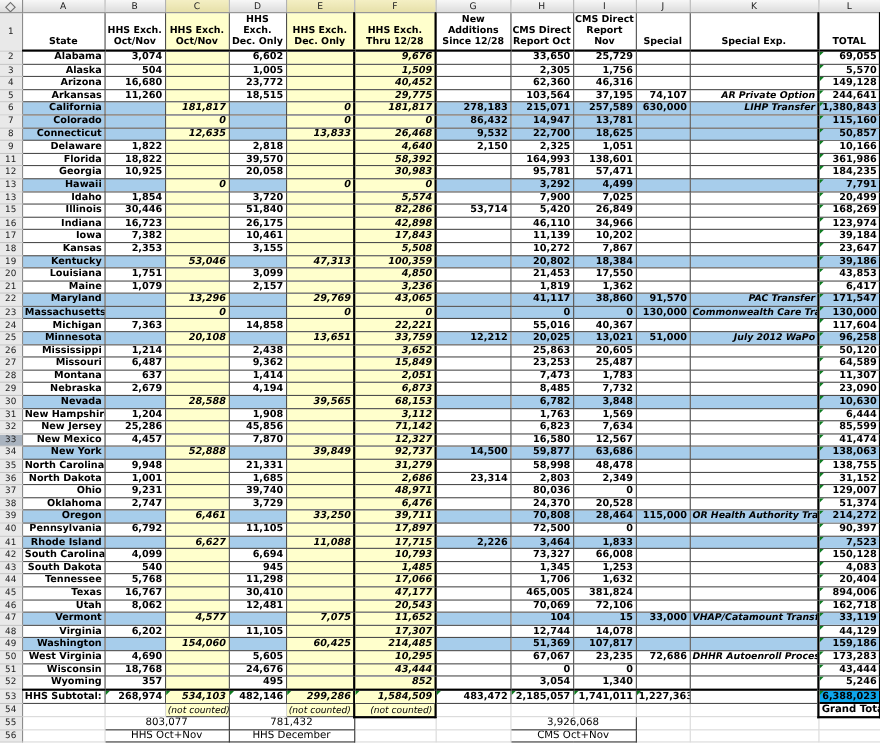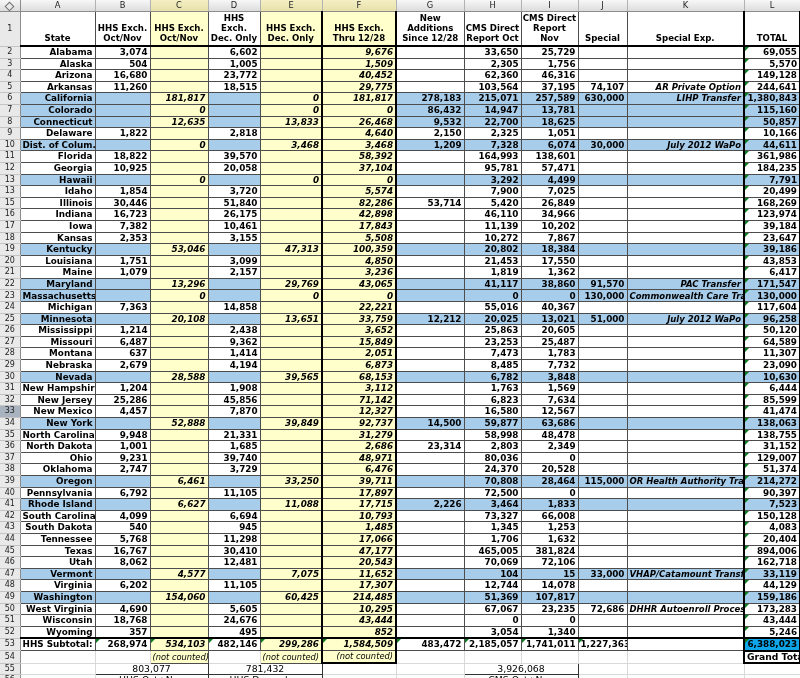--- a/index.html
+++ b/index.html
@@ -222,35 +222,20 @@
         <td class="c num yellow ital"></td>
         <td class="c num yellow ital thickL thickR">4,640</td>
         <td class="c num">2,150</td>
         <td class="c num">2,325</td>
         <td class="c num">1,051</td>
         <td class="c num"></td>
         <td class="c kcell"></td>
         <td class="c num thickL thickR tri">10,166<span class="t"></span></td>
       </tr>
       <tr>
-        <td class="gut">10</td>
-        <td class="c state blue">Dist. of Colum.</td>
-        <td class="c num blue"></td>
-        <td class="c num yellow ital">0</td>
-        <td class="c num blue"></td>
-        <td class="c num yellow ital">3,468</td>
-        <td class="c num yellow ital thickL thickR">3,468</td>
-        <td class="c num blue">1,209</td>
-        <td class="c num blue">7,328</td>
-        <td class="c num blue">6,074</td>
-        <td class="c num blue">30,000</td>
-        <td class="c kcell blue">July 2012 WaPo</td>
-        <td class="c num thickL thickR blue tri">44,611<span class="t"></span></td>
-      </tr>
-      <tr>
         <td class="gut">11</td>
         <td class="c state">Florida</td>
         <td class="c num">18,822</td>
         <td class="c num yellow ital"></td>
         <td class="c num">39,570</td>
         <td class="c num yellow ital"></td>
         <td class="c num yellow ital thickL thickR">58,392</td>
         <td class="c num"></td>
         <td class="c num">164,993</td>
         <td class="c num">138,601</td>
@@ -258,21 +243,21 @@
         <td class="c kcell"></td>
         <td class="c num thickL thickR tri">361,986<span class="t"></span></td>
       </tr>
       <tr>
         <td class="gut">12</td>
         <td class="c state">Georgia</td>
         <td class="c num">10,925</td>
         <td class="c num yellow ital"></td>
         <td class="c num">20,058</td>
         <td class="c num yellow ital"></td>
-        <td class="c num yellow ital thickL thickR">37,104</td>
+        <td class="c num yellow ital thickL thickR">30,983</td>
         <td class="c num"></td>
         <td class="c num">95,781</td>
         <td class="c num">57,471</td>
         <td class="c num"></td>
         <td class="c kcell"></td>
         <td class="c num thickL thickR tri">184,235<span class="t"></span></td>
       </tr>
       <tr>
         <td class="gut">13</td>
         <td class="c state blue">Hawaii</td>

